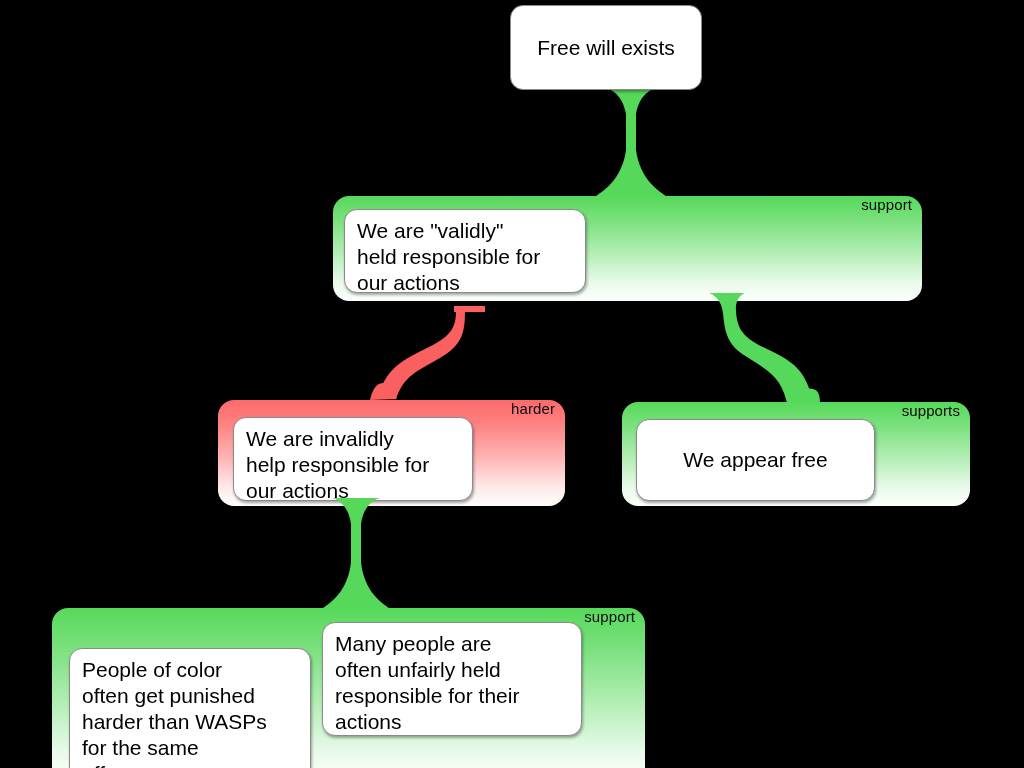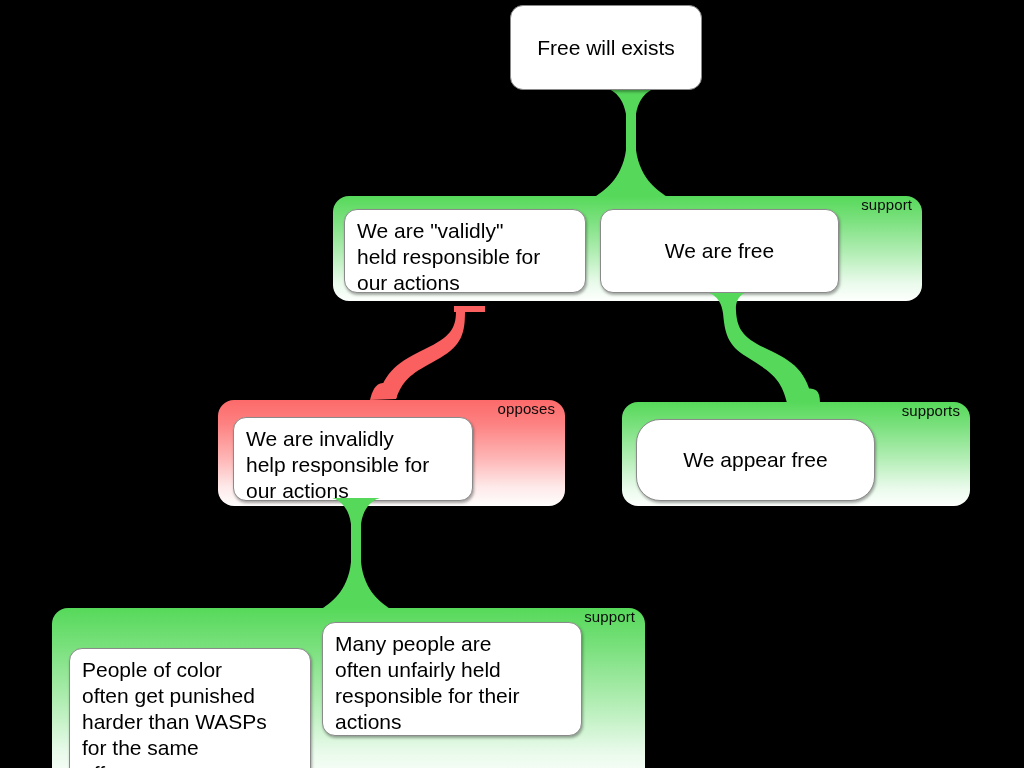--- a/index.html
+++ b/index.html
@@ -85,23 +85,20 @@
   <div class="group support" style="left:333px; top:196px; width:589px; height:105px;">
     <span class="group-label">support</span>
   </div>
 
   <div class="card topleft" style="left:344px; top:209px; width:242px; height:84px;">
     <span class="txt">We are "validly"
 held responsible for
 our actions</span>
   </div>
 
-  <div class="card center" style="left:600px; top:209px; width:239px; height:84px;">
-    <span class="txt">We are free</span>
-  </div>
 
   <div class="card center" style="left:510px; top:5px; width:192px; height:85px;">
     <span class="txt">Free will exists</span>
   </div>
 
   <div class="conn" style="left:370px; top:303px; width:120px; height:100px;">
     <svg width="120" height="100" viewBox="0 0 120 100">
       <path d="M 84 3 L 115 3 L 115 9 L 84 9 Z" fill="#f9605f"></path>
       <path d="M 95 8 C 95 30 92 42 70 55 C 48 68 34 72 26 96
                L 8 96 C 14 68 30 58 55 46 C 80 34 86 26 86 8 Z" fill="#f9605f"></path>
@@ -111,34 +108,34 @@
 
   <div class="conn" style="left:695px; top:293px; width:125px; height:112px;">
     <svg width="125" height="112" viewBox="0 0 125 112">
       <path d="M 14 0 C 14 0 26 3 28 20 C 30 40 32 52 52 64 C 74 78 86 84 92 110
                L 118 110 C 112 78 98 68 72 56 C 48 45 42 36 41 18 C 40 3 50 0 50 0 Z" fill="#56d95a"></path>
       <path d="M 92 110 C 96 98 106 94 118 96 C 124 97 125 104 125 111 Z" fill="#56d95a"></path>
     </svg>
   </div>
 
   <div class="group oppose" style="left:218px; top:400px; width:347px; height:106px;">
-    <span class="group-label">opposes</span>
+    <span class="group-label">harder</span>
   </div>
 
   <div class="card topleft" style="left:233px; top:417px; width:240px; height:84px;">
     <span class="txt">We are invalidly
 help responsible for
 our actions</span>
   </div>
 
   <div class="group support" style="left:622px; top:402px; width:348px; height:104px;">
     <span class="group-label">supports</span>
   </div>
 
-  <div class="card center" style="left:636px; top:419px; width:239px; height:82px;border-radius:24px;">
+  <div class="card center" style="left:636px; top:419px; width:239px; height:82px;">
     <span class="txt">We appear free</span>
   </div>
 
   <div class="conn" style="left:323px; top:498px; width:66px; height:114px;">
     <svg width="66" height="114" viewBox="0 0 66 114">
       <path d="M 9 0 C 9 0 25 3 28 26 L 28 64 C 25 94 6 106 0 110 L 66 110 C 60 106 41 94 38 64 L 38 26 C 41 3 57 0 57 0 Z" fill="#56d95a"></path>
     </svg>
   </div>
 
   <div class="group support" style="left:52px; top:608px; width:593px; height:175px;">

